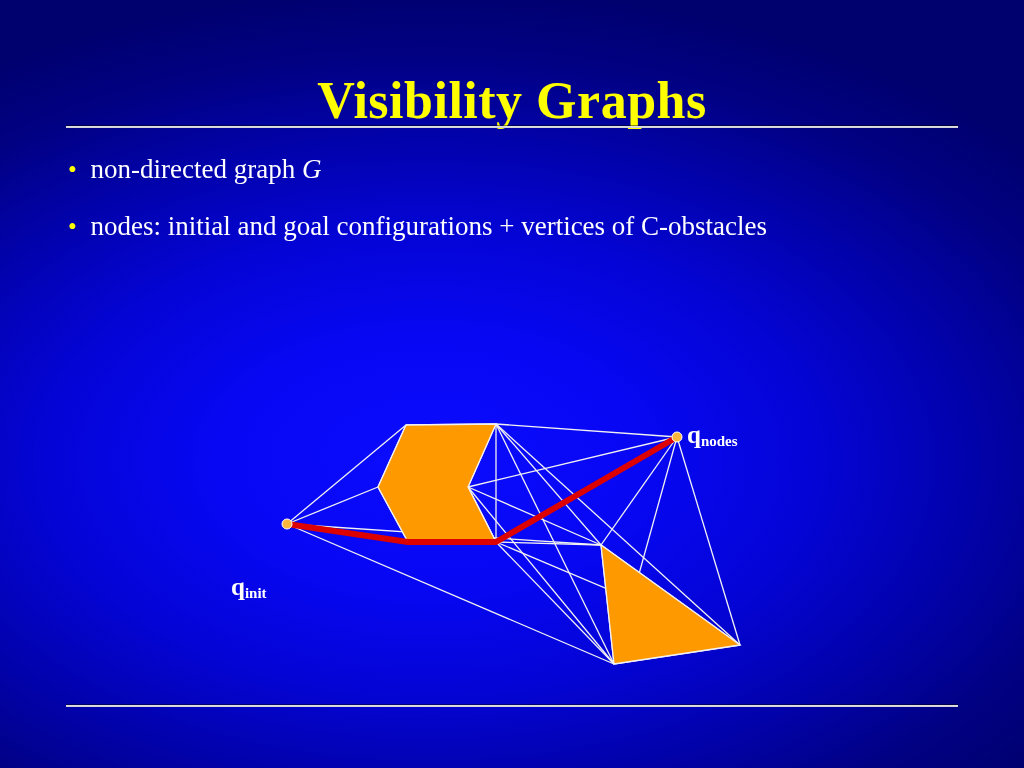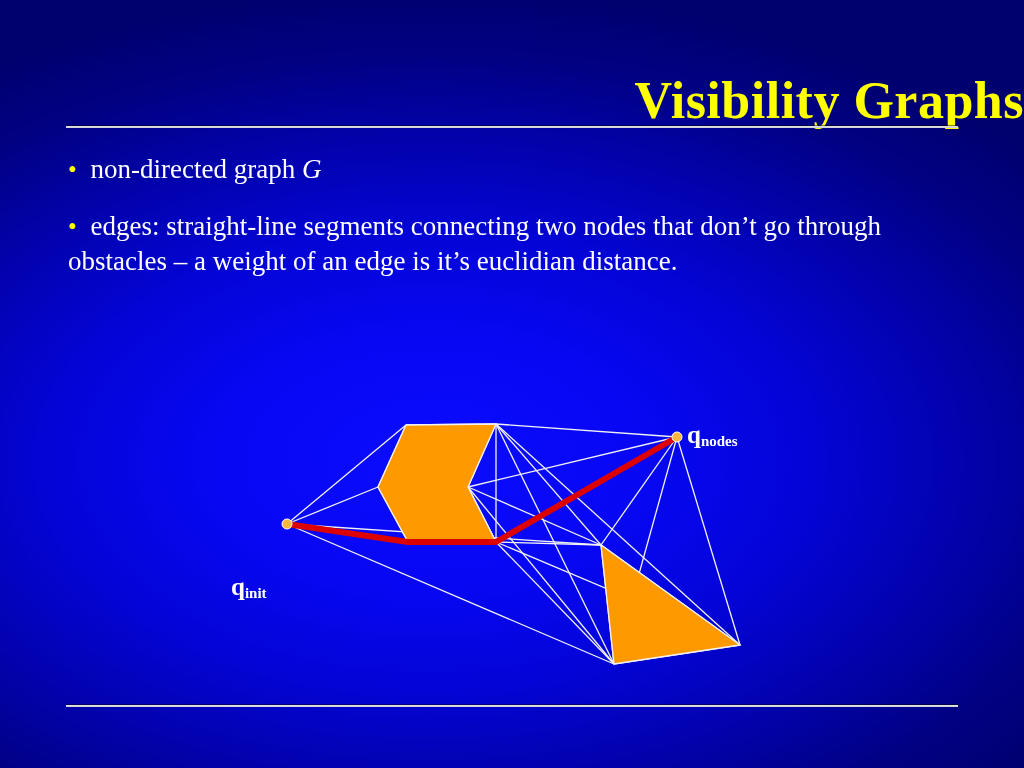--- a/index.html
+++ b/index.html
@@ -26,21 +26,21 @@
         #0202ab 68%,
         #010183 85%,
         #00006e 100%);
   }
   
   #title {
     position: absolute;
     left: 0;
     top: 36px;
     width: 1024px;
-    text-align: right;
+    text-align: center;
     color: #ffff00;
     font-size: 52px;
     line-height: 60px;
     letter-spacing: 0.5px;
     white-space: nowrap;
   }
   
   .rule {
     position: absolute;
     left: 66px;
@@ -117,24 +117,24 @@
 
   <div class="rule" id="rule-top"></div>
   <div class="rule" id="rule-bottom"></div>
 
   <div id="body-text">
 
     <div class="bullet-row">
       <span class="bullet-dot">•</span><span> non-directed graph </span><span class="ital">G</span>
     </div>
 
+    <div class="bullet-row">
+      <span class="bullet-dot">•</span><span> nodes: initial and goal configurations + vertices of C-obstacles</span>
+    </div>
 
-    <div class="bullet-row">
-      <span class="bullet-dot">•</span><span> edges: straight-line segments connecting two nodes that don’t go through obstacles – a weight of an edge is it’s euclidian distance.</span>
-    </div>
 
   </div>
 
   <svg id="diagram" viewBox="0 0 1024 768">
     <g id="edge-layer">
         <line x1="287" y1="524" x2="406" y2="425" stroke="#f2f2f2" stroke-width="1.3"></line>
         <line x1="287" y1="524" x2="378" y2="487" stroke="#f2f2f2" stroke-width="1.3"></line>
         <line x1="287" y1="524" x2="408" y2="542" stroke="#f2f2f2" stroke-width="1.3"></line>
         <line x1="287" y1="524" x2="614" y2="664" stroke="#f2f2f2" stroke-width="1.3"></line>
         <line x1="287" y1="524" x2="601" y2="545" stroke="#f2f2f2" stroke-width="1.3"></line>

